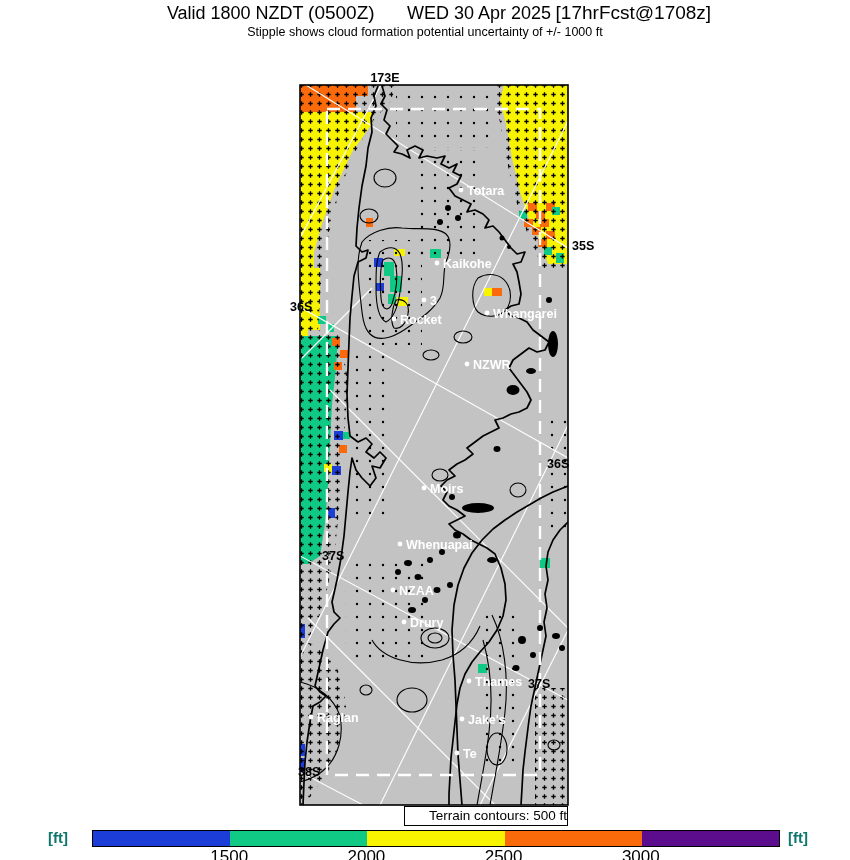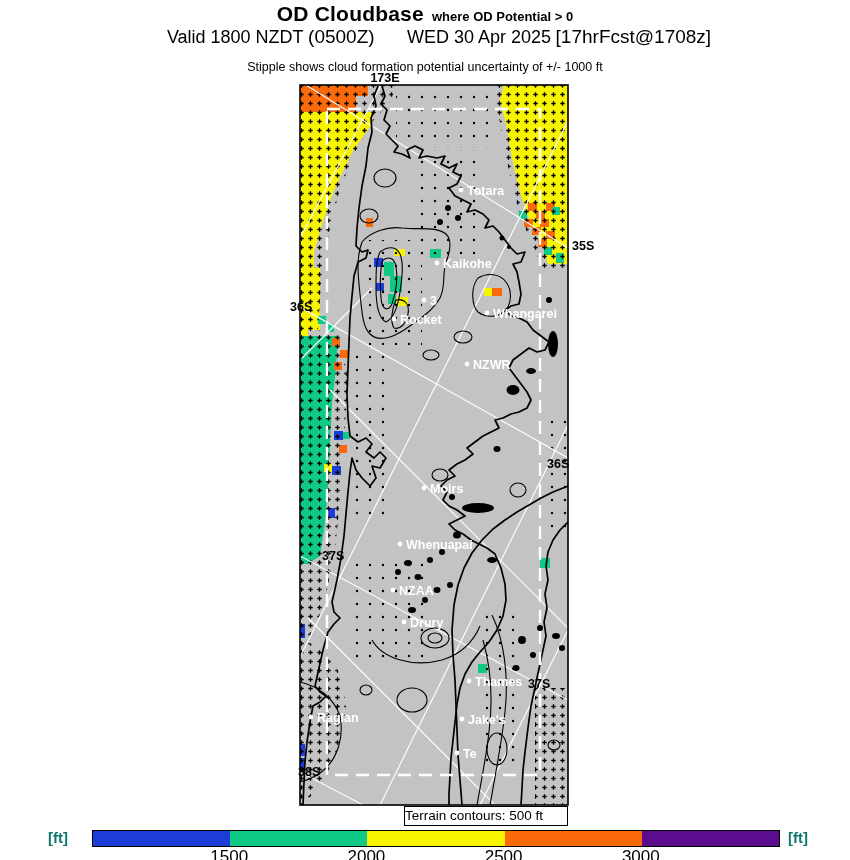--- a/index.html
+++ b/index.html
@@ -3,44 +3,40 @@
 <meta charset="utf-8">
 <style>
   html,body{margin:0;padding:0;background:#fff;width:850px;height:860px;
     font-family:"Liberation Sans", sans-serif; position:relative; overflow:hidden;}
   #stage{position:absolute;left:0;top:0;width:850px;height:860px;}
   .titleblock{position:absolute;left:0;top:2px;width:850px;text-align:center;color:#000;}
   .t1{font-size:21px;font-weight:bold;letter-spacing:.2px;}
   .t1b{font-size:13px;font-weight:bold;}
   .t2{font-size:18px;margin-left:28px;}
   .t2s{font-size:19px;}
-  .t3{font-size:12.5px;margin-top:12px;}
+  .t3{font-size:12.5px;margin-top:1px;}
   .line{line-height:1.15;}
   #mapsvg{position:absolute;left:0;top:0;}
   #terrainbox{position:absolute;left:404px;top:806px;width:162px;height:18px;
-    border:1.6px solid #000;background:#fff;font-size:13.5px;text-align:left;
+    border:1.6px solid #000;background:#fff;font-size:13.5px;text-align:right;
     line-height:18px;color:#000;}
   #colorbar{position:absolute;left:92px;top:830px;width:686px;height:15px;
     border:1px solid #000;display:flex;}
   #colorbar .seg{height:100%;flex:1 1 0;}
   #cbticks{position:absolute;left:92px;top:847px;width:686px;height:18px;}
   #cbticks .tick{position:absolute;transform:translateX(-50%);font-size:17px;color:#000;}
   .ftlab{position:absolute;top:829px;font-size:15px;font-weight:bold;color:#0f766e;}
   #ftleft{left:48px;} #ftright{left:788px;}
 </style>
 </head>
 <body>
 
 <div id="stage">
 
   <div class="titleblock">
-    <div class="line">
-      <span class="t1">OD Cloudbase</span>
-      <span class="t1b">&nbsp;<span>where OD Potential &gt; 0</span></span>
-    </div>
     <div class="line">
       <span class="t2">Valid 1800 NZDT</span>
       <span class="t2s">(0500Z)</span>
       <span class="t2">WED 30 Apr 2025</span>
       <span class="t2s">[17hrFcst@1708z]</span>
     </div>
     <div class="line t3">Stipple shows cloud formation potential uncertainty of +/- 1000 ft</div>
   </div>
 
   <svg id="mapsvg" width="850" height="860" viewBox="0 0 850 860">

